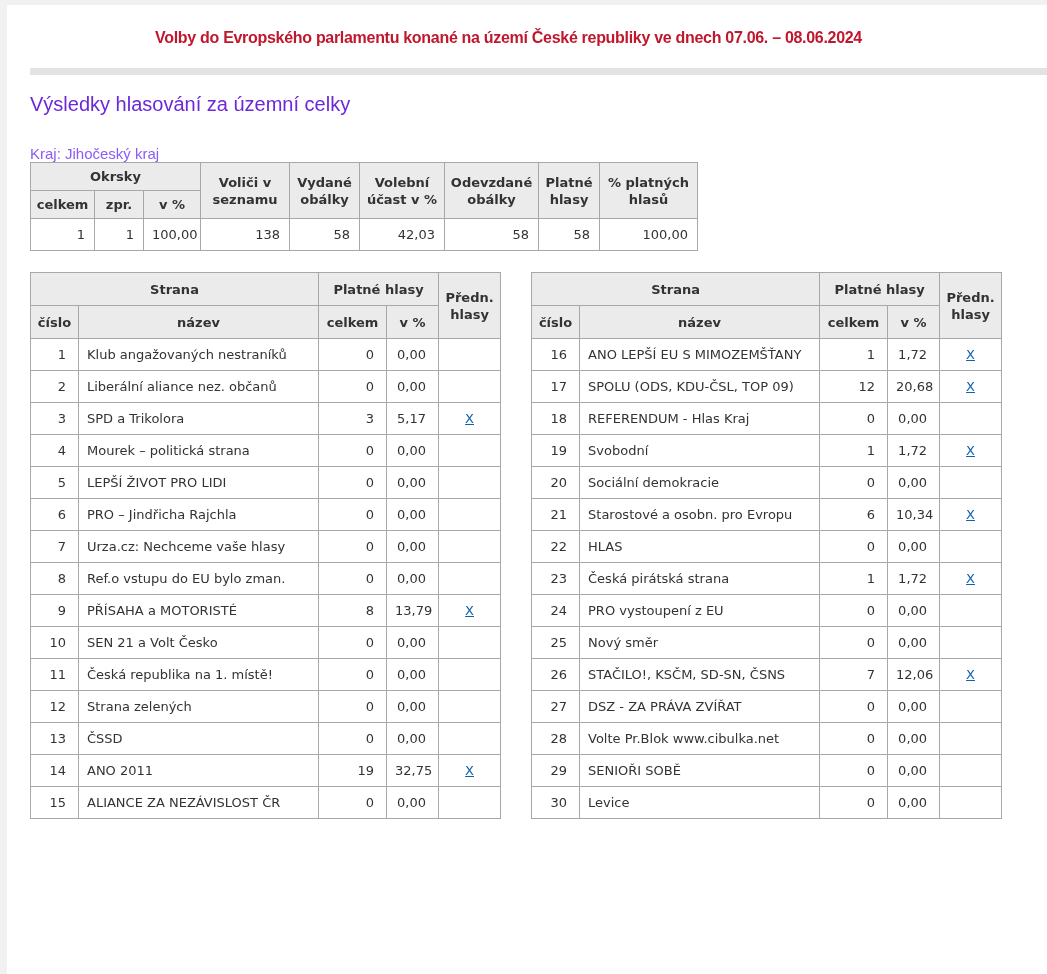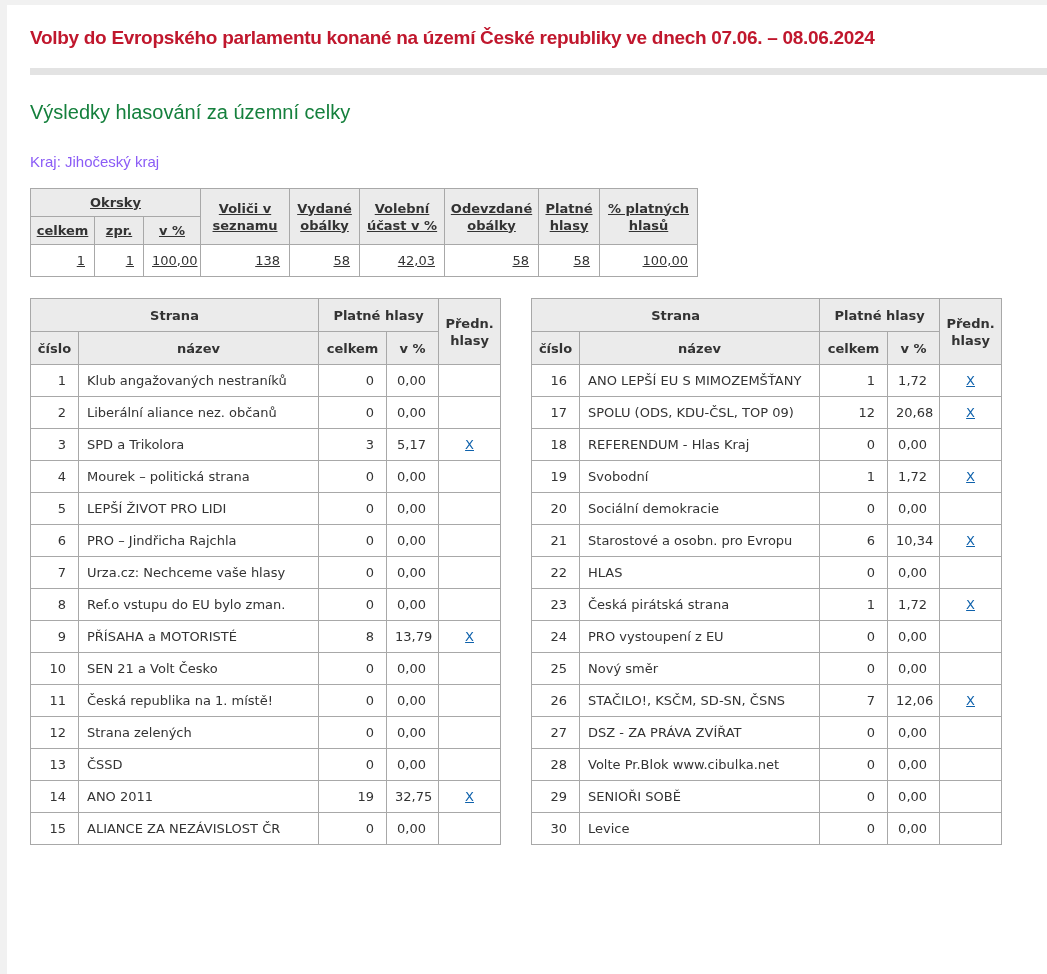--- a/index.html
+++ b/index.html
@@ -14,32 +14,33 @@
     overflow:hidden;
   }
   .edge-top  { position:absolute; top:0; left:0; right:0; height:5px; background:#f1f1f1; }
   .edge-left { position:absolute; top:0; left:0; bottom:0; width:7px; background:#f1f1f1; }
 
   .content { padding-left:30px; }
 
   .page-title {
     margin:20px 60px 0 0;
     color:#c0172d;
-    font-size:19px;
+    font-size:16px;
     line-height:35px;
     font-weight:700;
     letter-spacing:-0.3px;
+    text-align:center;
   }
   .divider { height:7px; background:#e3e3e3; margin-top:13px; }
 
   .section-title {
-    margin:26px 0 0 0;
+    margin:18px 0 0 0;
     font-size:20px;
     font-weight:400;
-    color:#15803d;
+    color:#6d28d9;
   }
   .loc-line { margin:0; margin-top:29px; font-size:15px; color:#8b5cf6; }
   .loc-line + .loc-line { margin-top:27px; }
 
   table {
     border-collapse:collapse;
     font-family:"DejaVu Sans", sans-serif;
     font-size:13px;
     color:#333;
     table-layout:fixed;
@@ -48,21 +49,21 @@
   th {
     background:#ebebeb;
     font-weight:700;
     text-align:center;
     vertical-align:middle;
     padding:5px 4px;
     line-height:17px;
   }
   td { background:#fff; padding:7px 8px; vertical-align:middle; height:32px; }
 
-  .summary-table { margin-top:18px; width:667px;text-decoration:underline; }
+  .summary-table { width:667px; }
   .summary-table td { text-align:right; padding-right:9px; }
 
   .tables-row { display:flex; gap:30px; margin-top:21px; }
   .party-table { width:470px; }
   .party-table th { height:33px; }
   td.cell-num  { text-align:right; padding-right:12px; }
   td.cell-name { text-align:left; }
   td.cell-x    { text-align:center; padding:0; }
   a.pref-link  { color:#0f62ac; text-decoration:underline; }
 </style>

